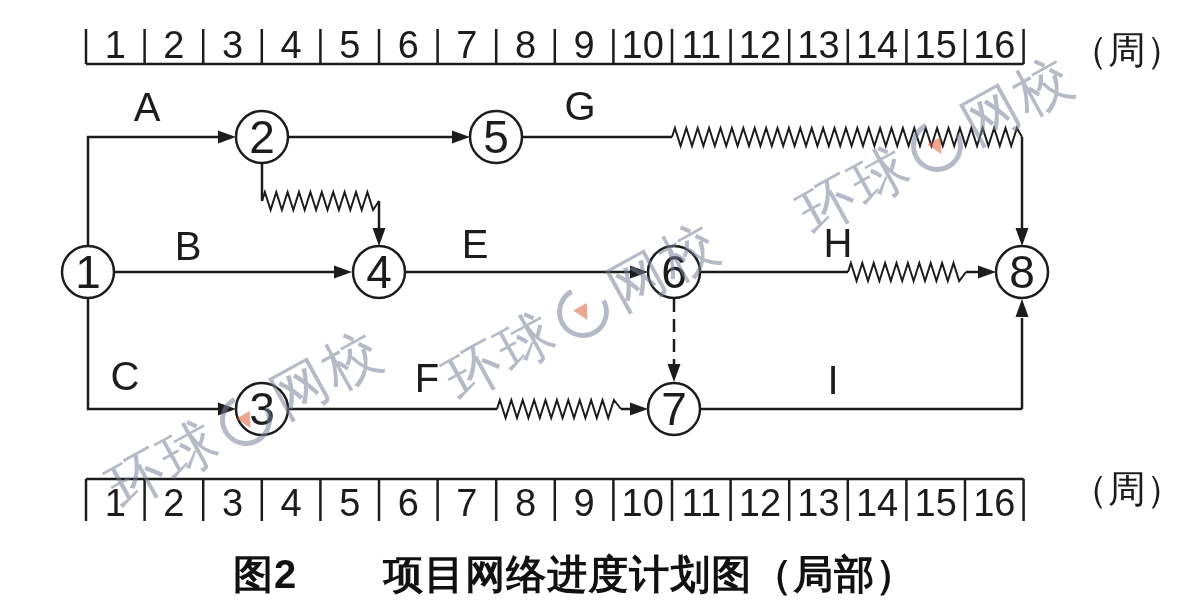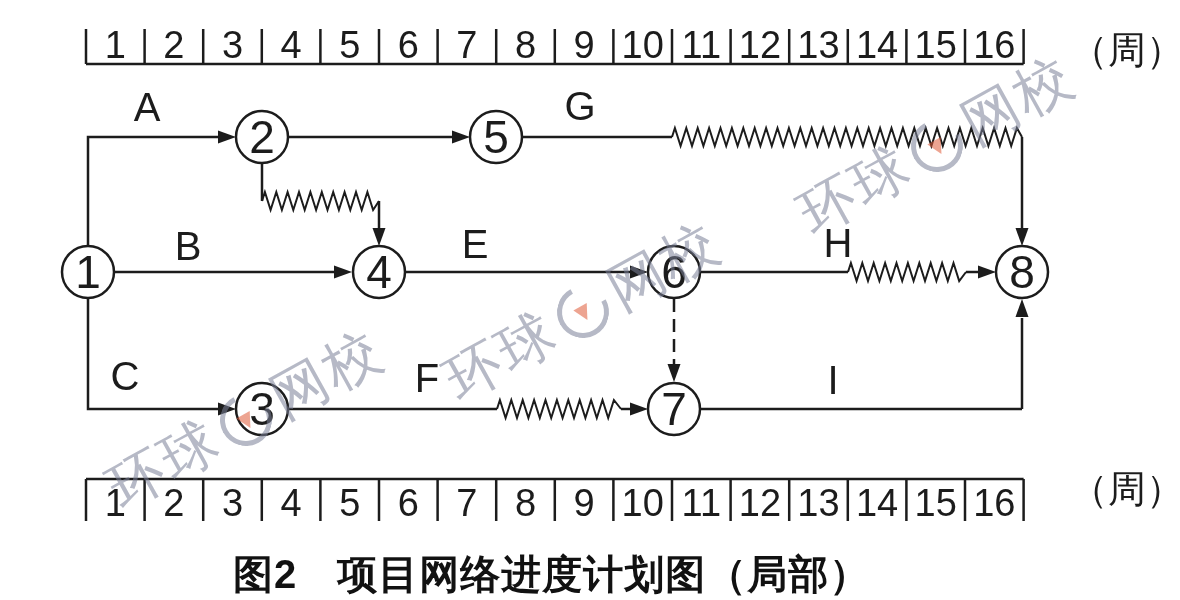--- a/index.html
+++ b/index.html
@@ -6,21 +6,21 @@
   .stage{
     position:relative;width:1180px;height:600px;background:#ffffff;overflow:hidden;
     font-family:"Liberation Sans","DejaVu Sans",sans-serif;color:#1c1c1c;
   }
   svg text{font-family:"Liberation Sans","DejaVu Sans",sans-serif;fill:#1c1c1c;}
   .unit{position:absolute;font-size:38px;color:#1c1c1c;white-space:nowrap;}
   .unit-top{left:1070px;top:25px;}
   .unit-bottom{left:1070px;top:464px;}
   .caption{position:absolute;left:233px;top:547px;font-size:40px;font-weight:bold;
     letter-spacing:1px;white-space:nowrap;color:#111;}
-  .caption .cap-title{margin-left:40px;}
+  .caption .cap-title{margin-left:86px;}
   
   .wm{position:absolute;display:flex;align-items:center;gap:8px;font-size:56px;
     color:#7b8198;opacity:.55;letter-spacing:3px;white-space:nowrap;font-weight:400;
     transform:translate(-50%,-50%) rotate(-29deg);pointer-events:none;z-index:5;}
   .wm-ring{position:relative;width:52px;height:52px;flex:none;letter-spacing:0;}
   .wm-ring-c{position:absolute;inset:0;border:5px solid currentColor;border-radius:50%;
     border-top-color:transparent;transform:rotate(45deg);}
   .wm-flame{position:absolute;inset:0;display:flex;align-items:center;justify-content:center;
     color:#e05a38;font-size:26px;}
   #wm-1{left:937px;top:146px;}

